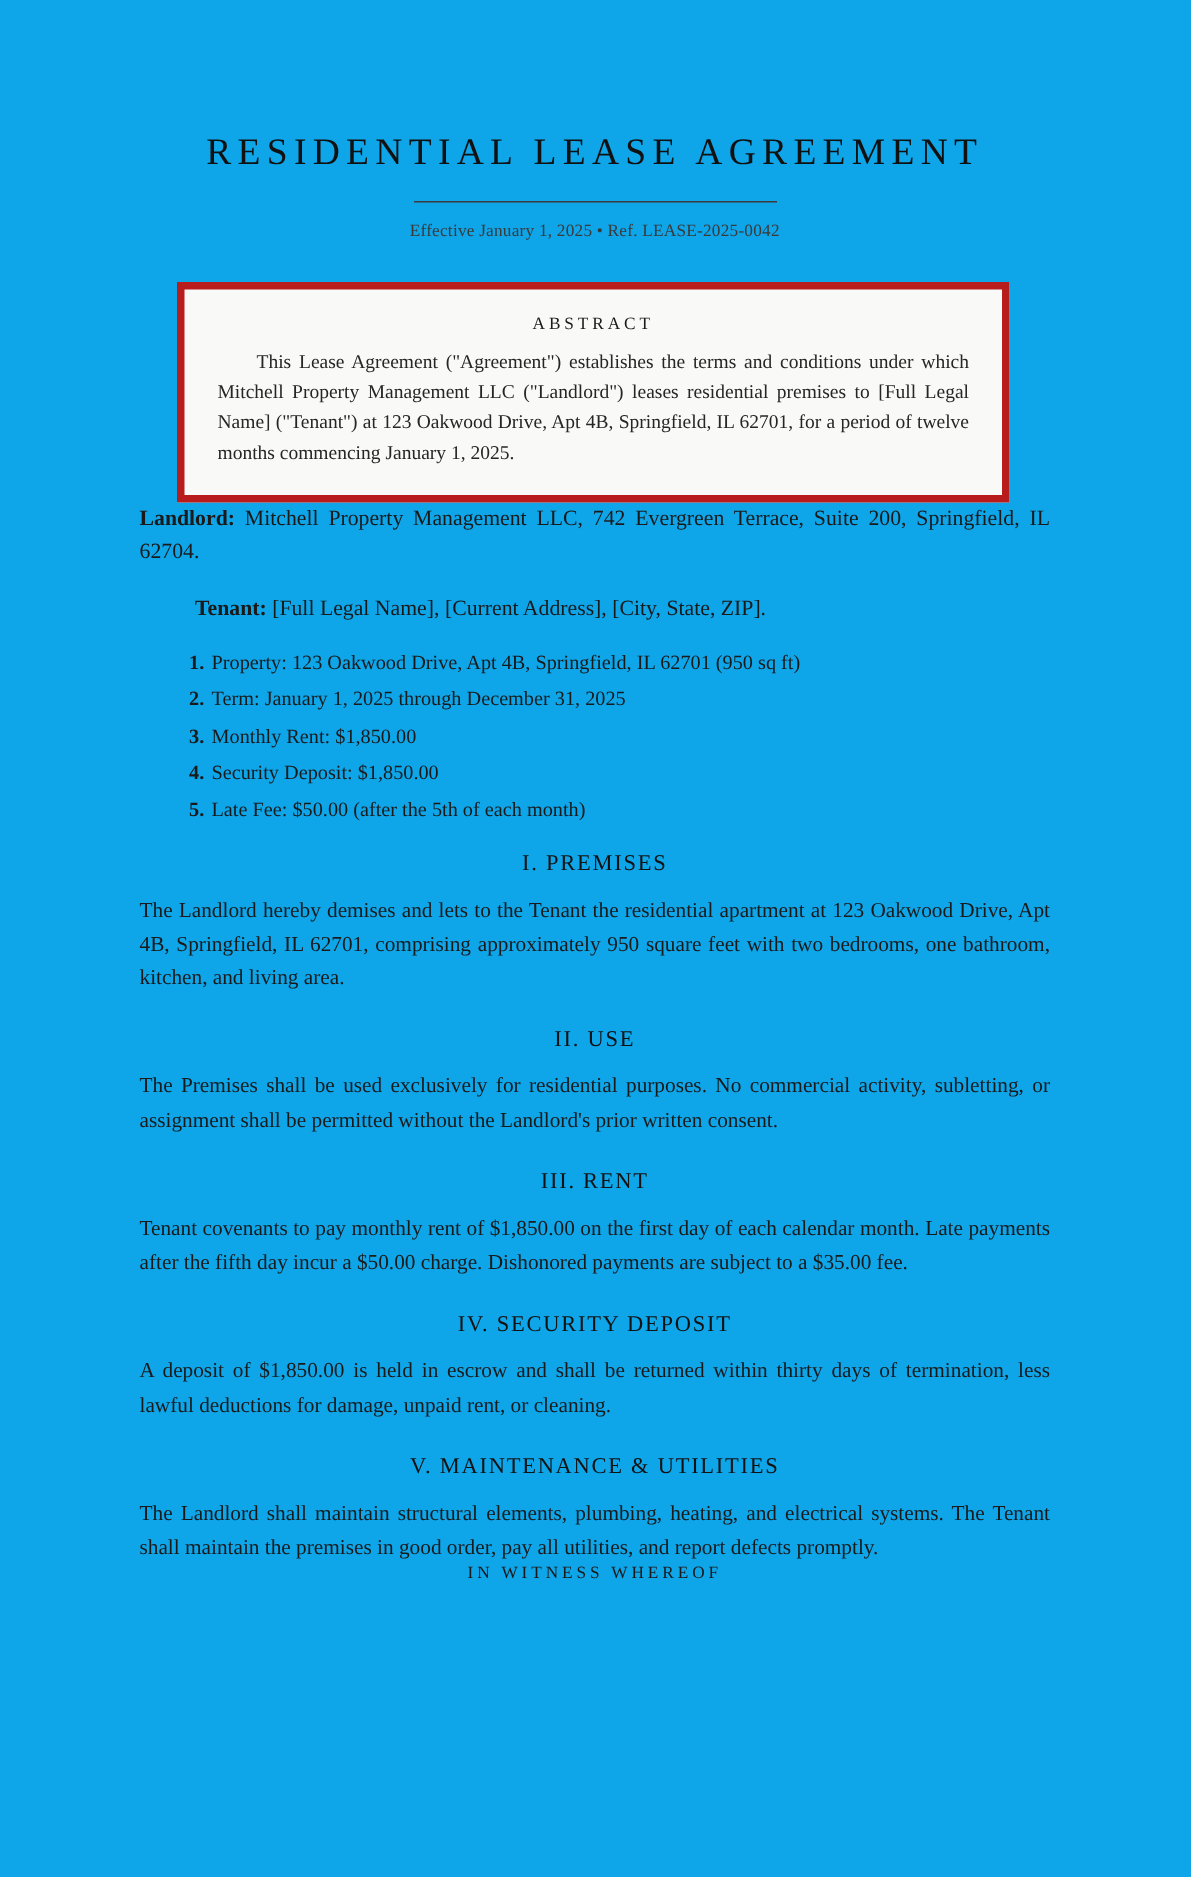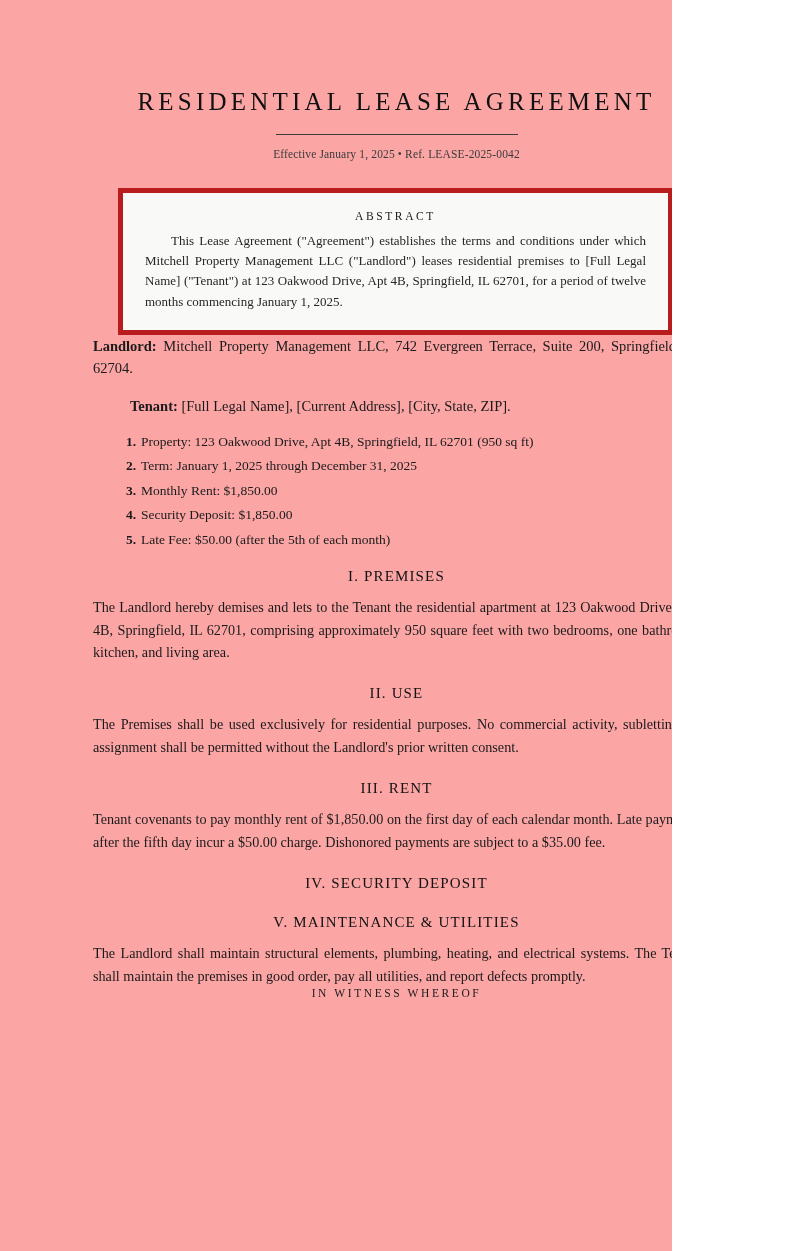--- a/index.html
+++ b/index.html
@@ -10,25 +10,25 @@
   }
   body {
     width: 794px;
     height: 1251px;
     font-family: "Liberation Serif", "DejaVu Serif", serif;
     color: #1a1a1a;
     -webkit-font-smoothing: antialiased;
   }
   .page {
     position: relative;
-    width: 672px;
+    width: 794px;
     height: 1251px;
     box-sizing: border-box;
     padding: 6px;
-    background: #fca5a5;
+    background: #0ea5e9;
     overflow: hidden;
   }
   .content {
     position: absolute;
     left: 93px;
     top: 88px;
     width: 607px;
   }
 
   
@@ -197,20 +197,21 @@
         <div class="section">
           <h2 class="section-heading">II. USE</h2>
           <p class="section-body">The Premises shall be used exclusively for residential purposes. No commercial activity, subletting, or assignment shall be permitted without the Landlord's prior written consent.</p>
         </div>
         <div class="section">
           <h2 class="section-heading">III. RENT</h2>
           <p class="section-body">Tenant covenants to pay monthly rent of $1,850.00 on the first day of each calendar month. Late payments after the fifth day incur a $50.00 charge. Dishonored payments are subject to a $35.00 fee.</p>
         </div>
         <div class="section">
           <h2 class="section-heading">IV. SECURITY DEPOSIT</h2>
+          <p class="section-body">A deposit of $1,850.00 is held in escrow and shall be returned within thirty days of termination, less lawful deductions for damage, unpaid rent, or cleaning.</p>
         </div>
         <div class="section">
           <h2 class="section-heading">V. MAINTENANCE &amp; UTILITIES</h2>
           <p class="section-body">The Landlord shall maintain structural elements, plumbing, heating, and electrical systems. The Tenant shall maintain the premises in good order, pay all utilities, and report defects promptly.</p>
         </div>
       </div>
 
     <div class="witness">IN WITNESS WHEREOF</div>
 
   </div>

